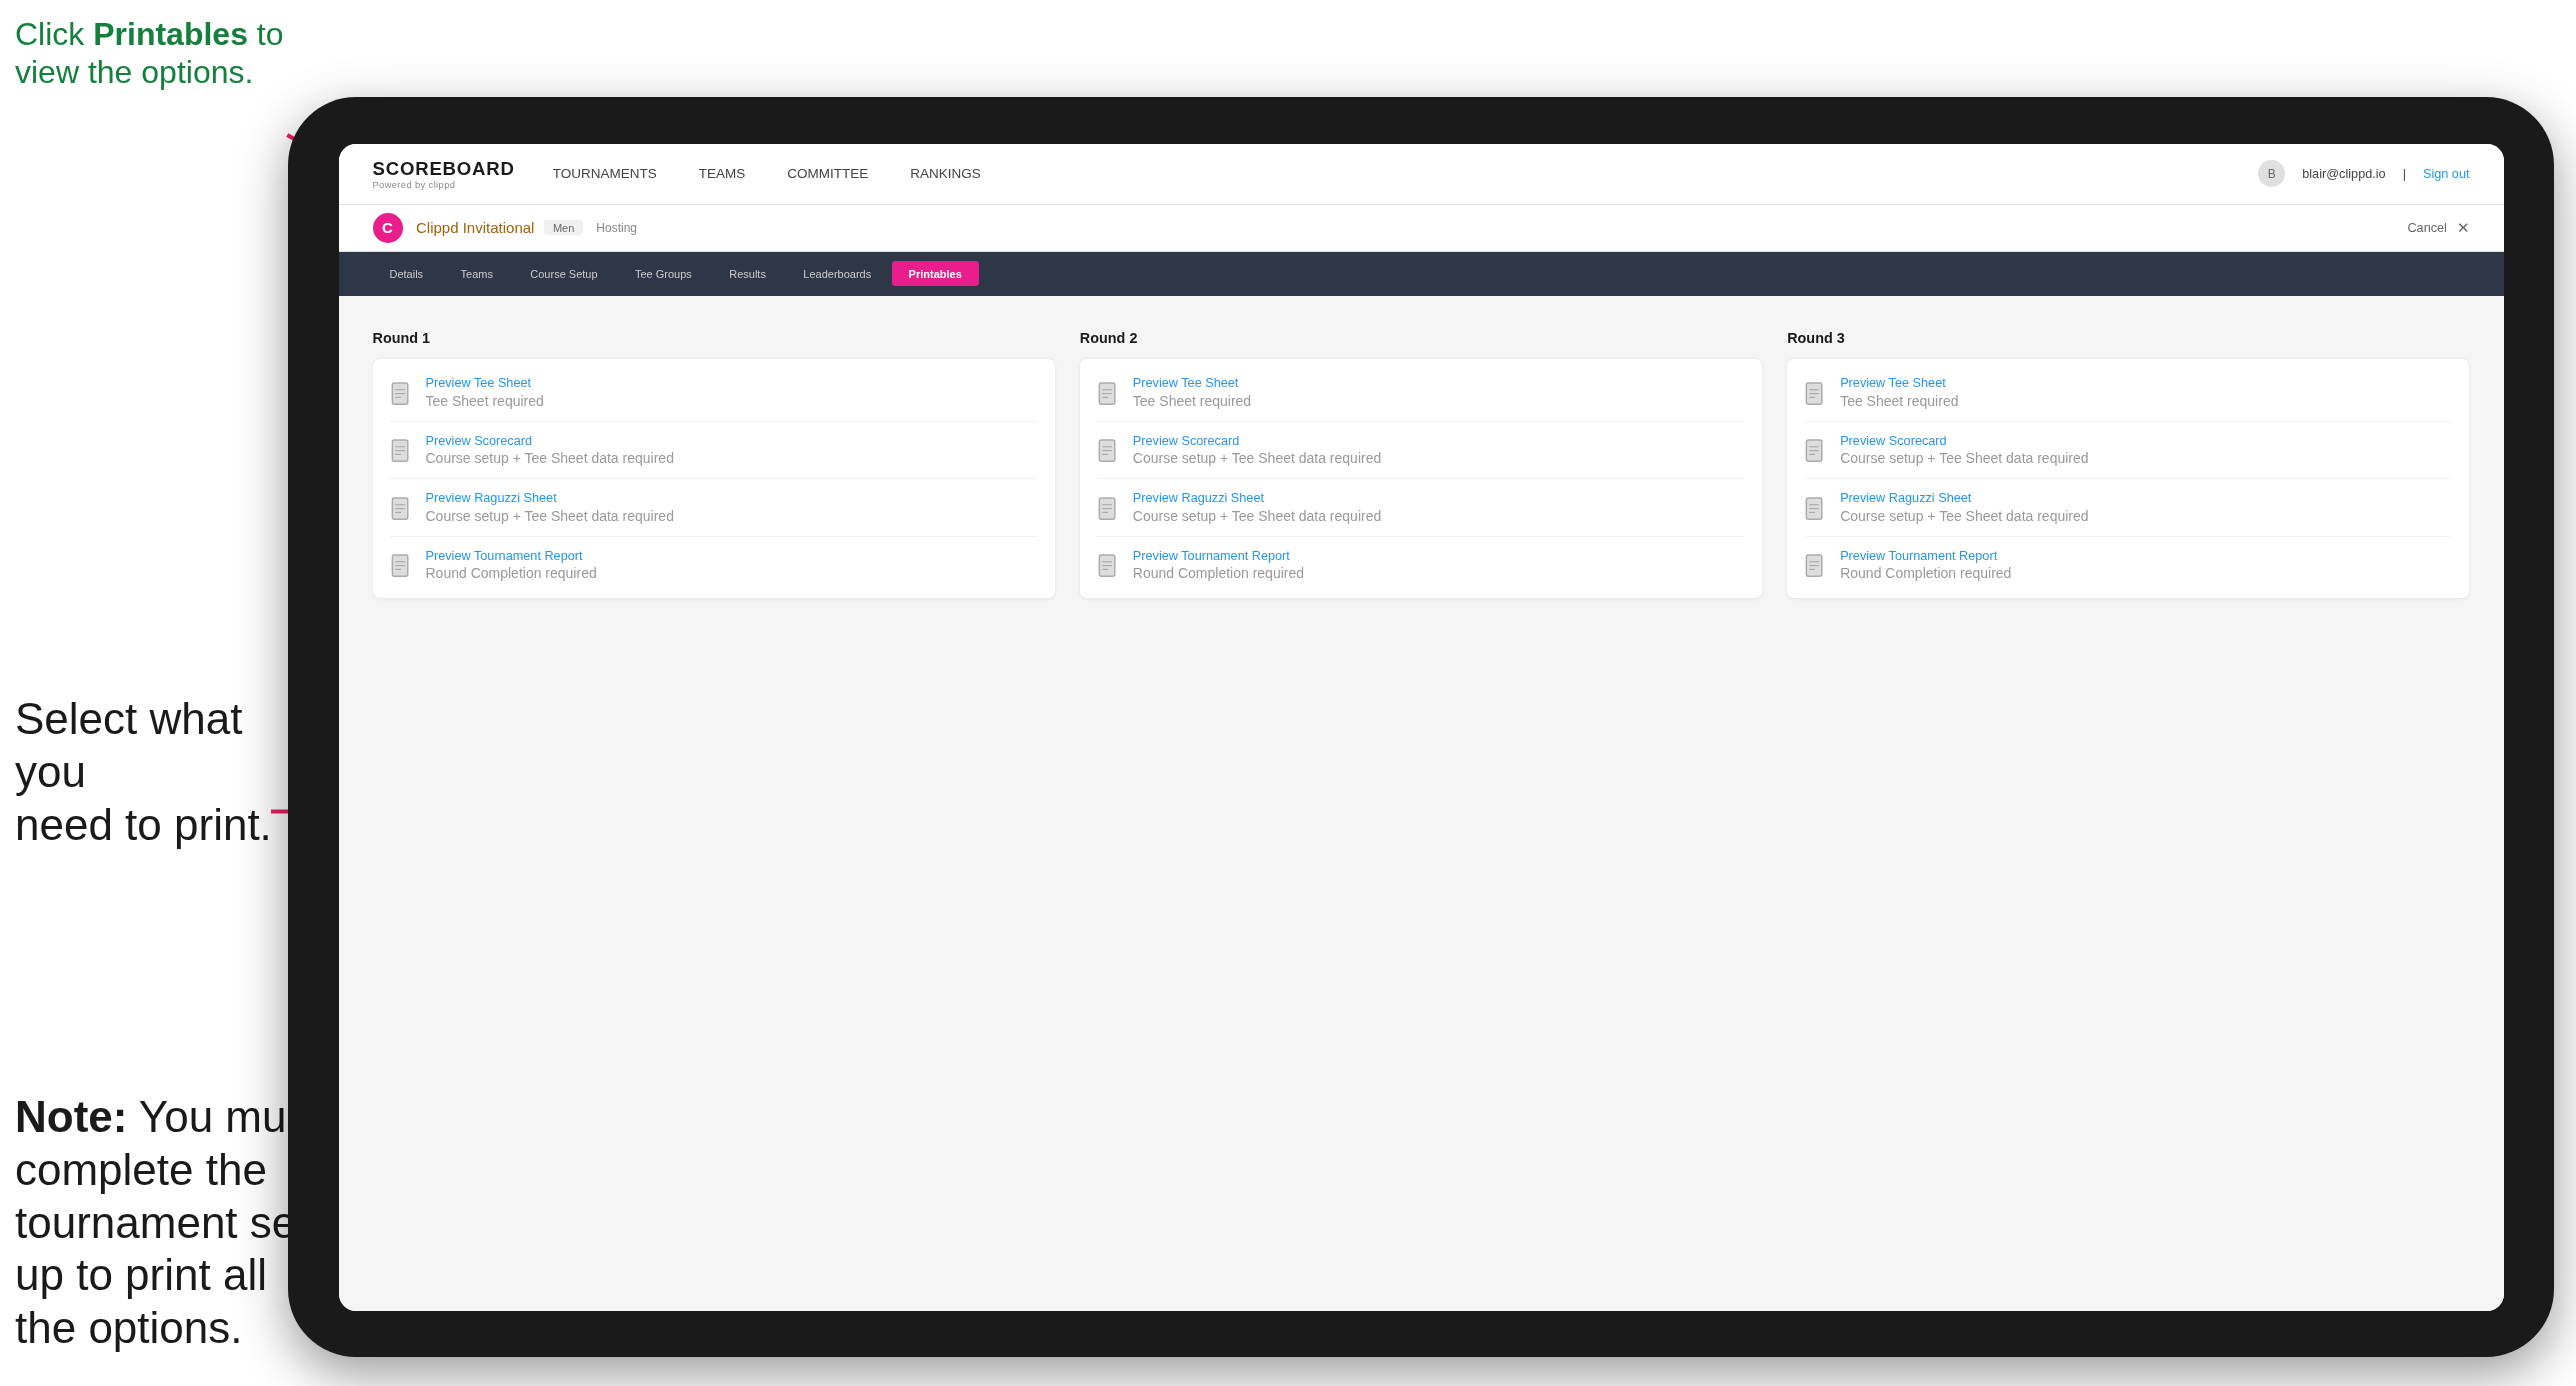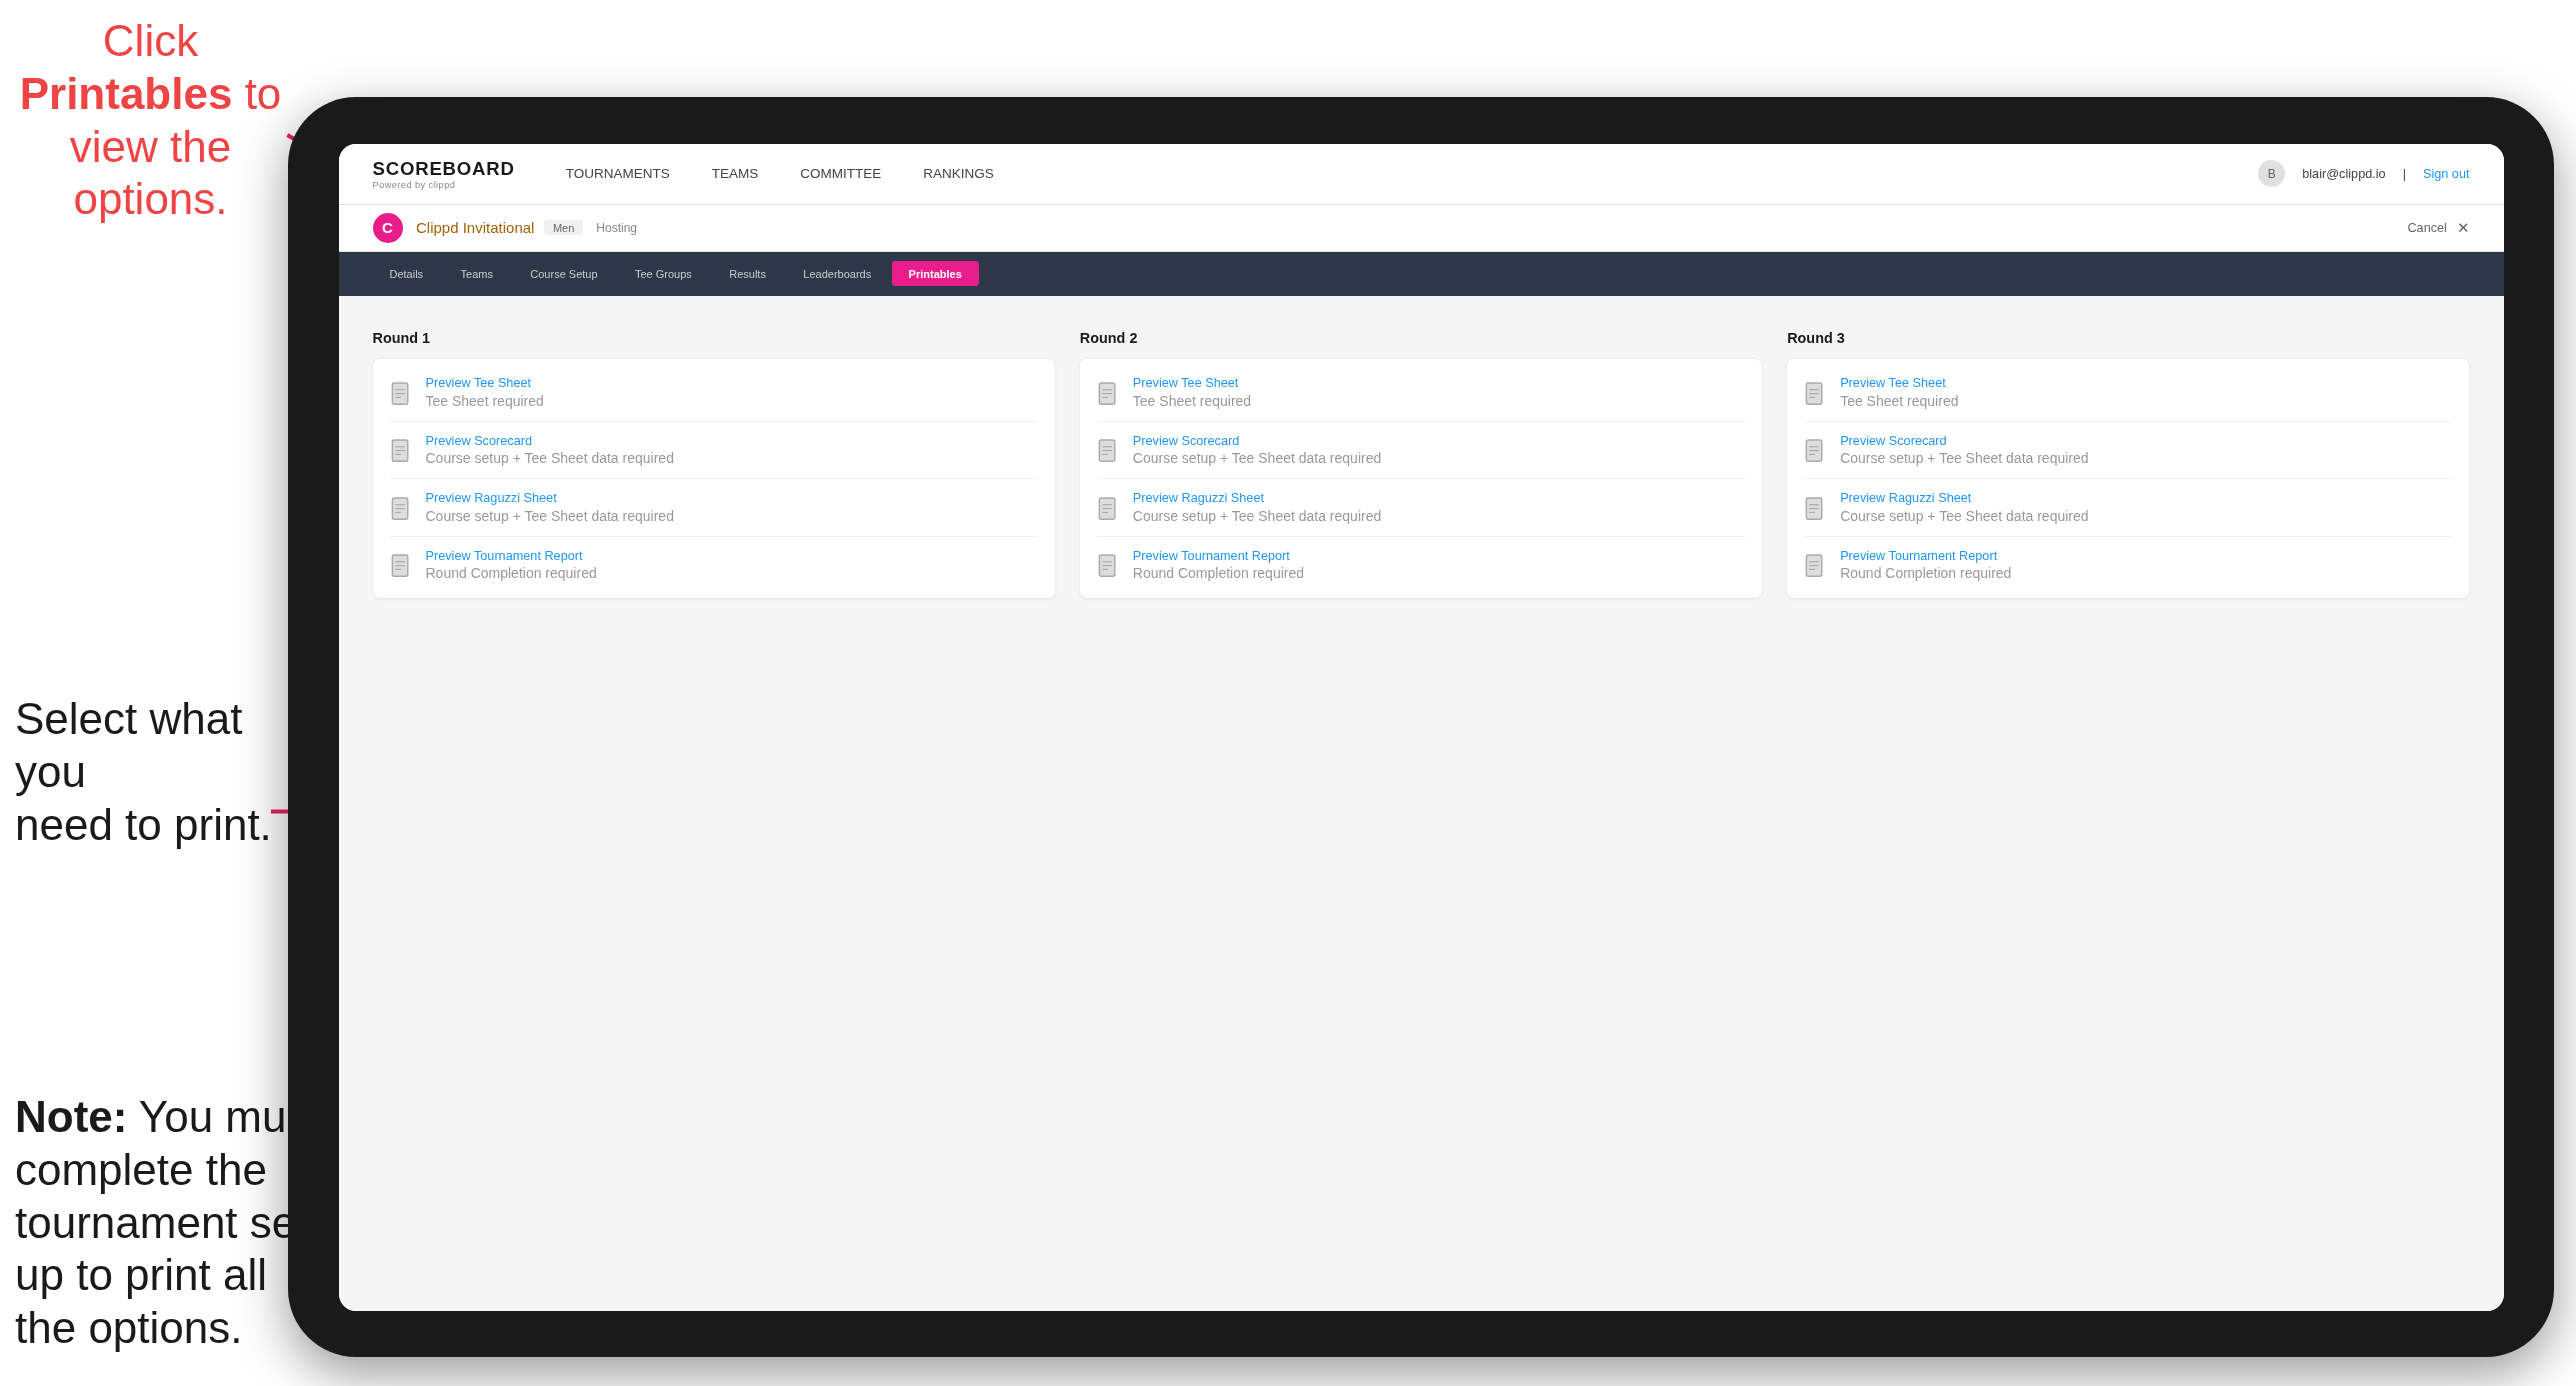--- a/index.html
+++ b/index.html
@@ -10,25 +10,24 @@
       height: 1386px;
       position: relative;
       overflow: hidden;
     }
 
     
     .annotation-top {
       position: absolute;
       top: 15px;
       left: 15px;
-      font-size: 44px;
-      color: #ef4444;
+      font-size: 32px;
+      color: #15803d;
       line-height: 1.2;
       width: 271px;
-      text-align: center;
     }
     .annotation-top strong { font-weight: 800; }
 
     .annotation-middle {
       position: absolute;
       top: 693px;
       left: 15px;
       font-size: 44px;
       color: #1a1a1a;
       line-height: 1.2;
@@ -75,21 +74,21 @@
       height: 61px;
       display: flex;
       align-items: center;
       border-bottom: 0.8px solid #e0e0e0;
       padding: 0 34px;
     }
 
     .scoreboard-logo {
       display: flex;
       flex-direction: column;
-      margin-right: 51px;
+      margin-right: 38px;
     }
 
     .scoreboard-logo .logo-main {
       font-size: 18.6px;
       font-weight: 800;
       color: #1a1a1a;
       letter-spacing: 0.8px;
     }
 
     .scoreboard-logo .logo-sub {

